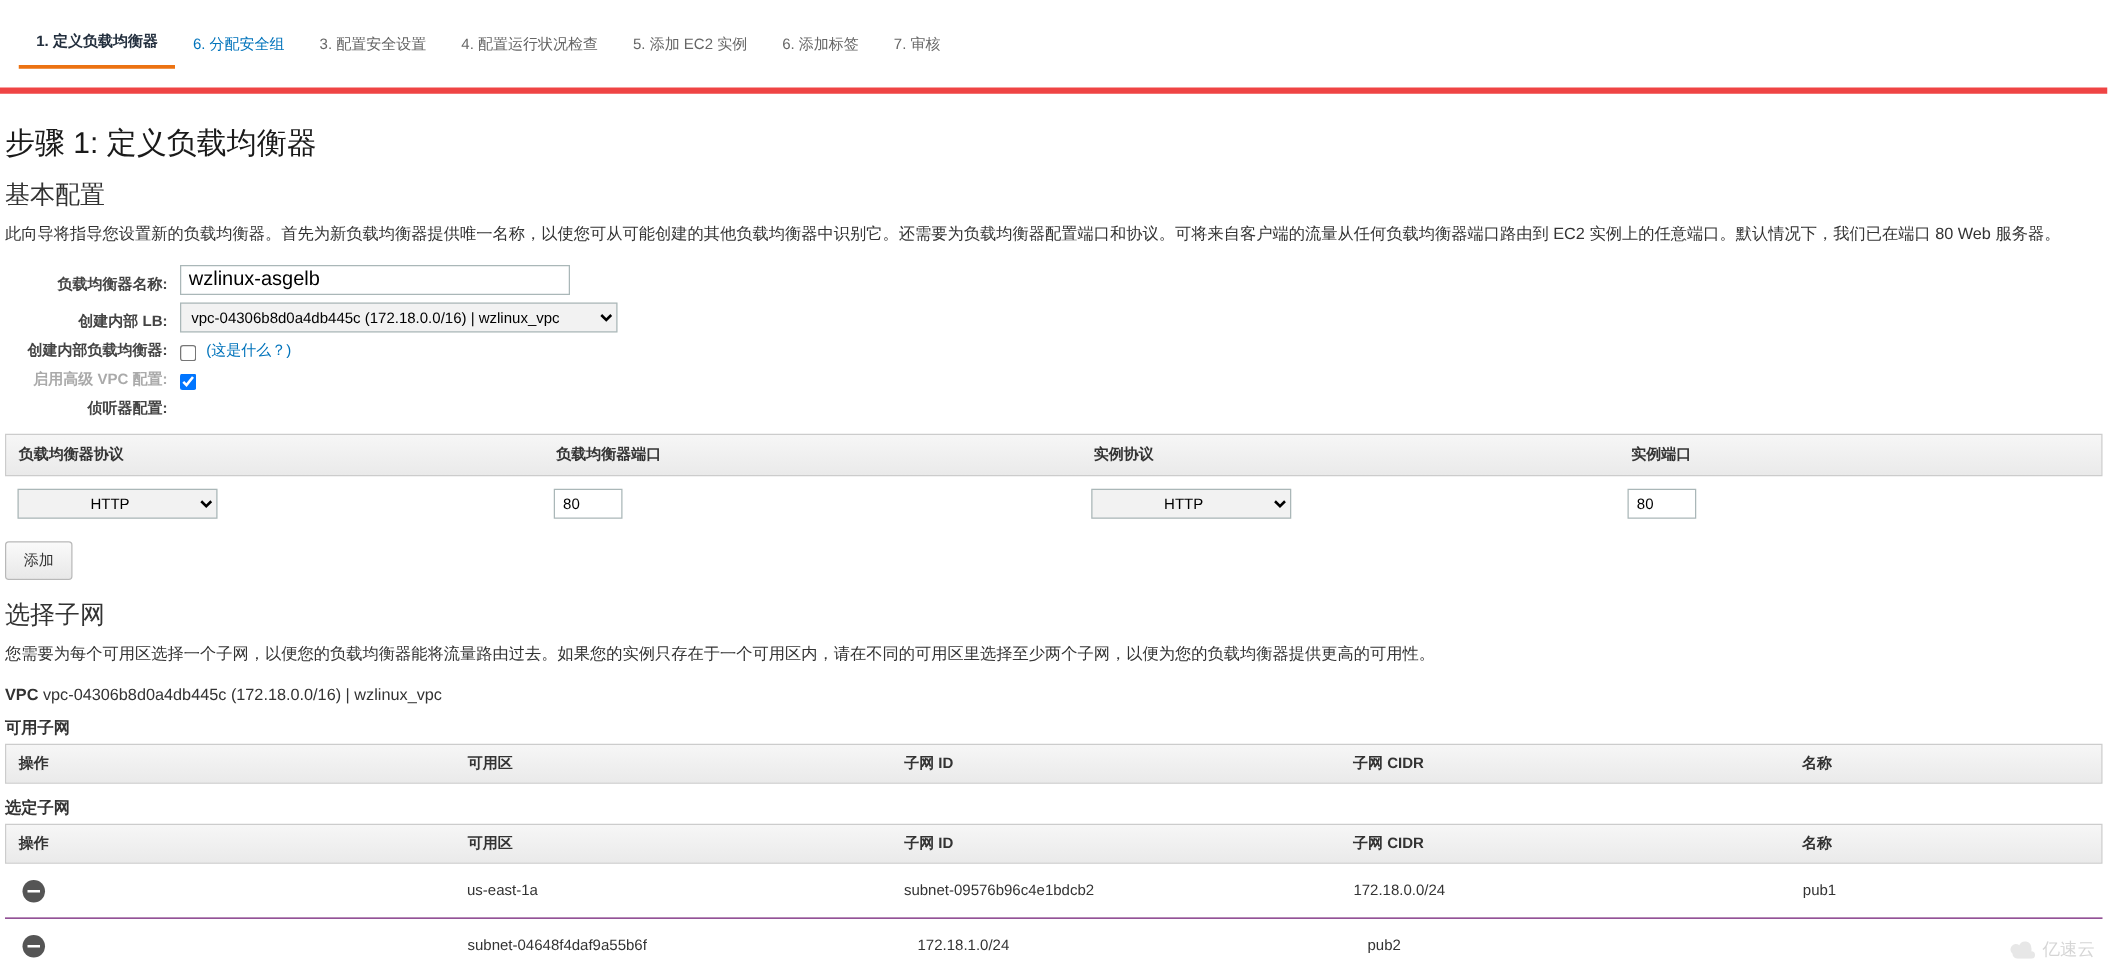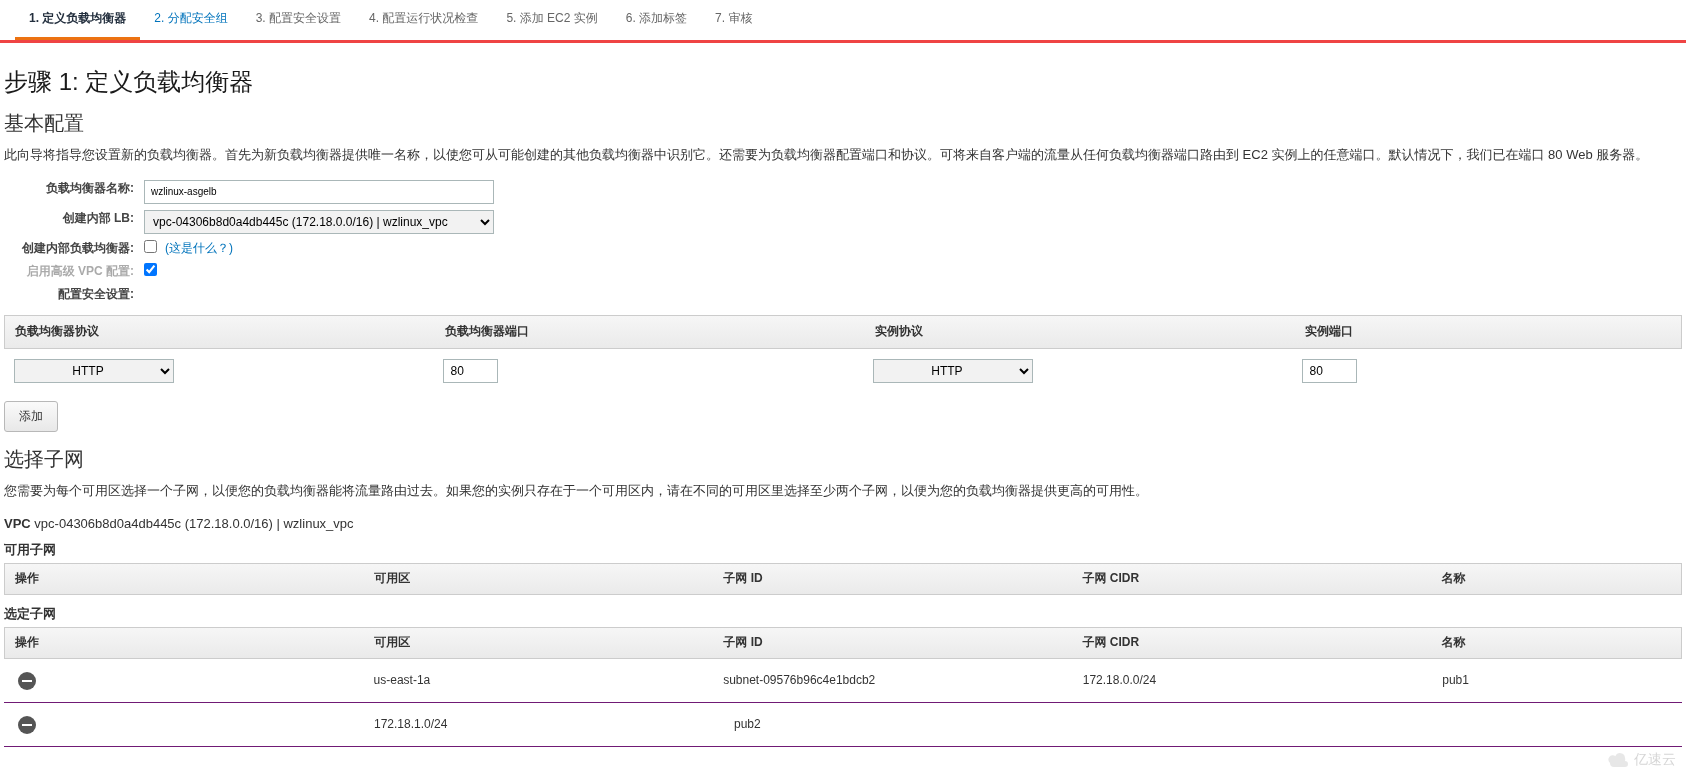--- a/index.html
+++ b/index.html
@@ -1,28 +1,28 @@
 <!DOCTYPE html>
 <html><head>
 <meta charset="utf-8">
 <style>
 * { box-sizing: border-box; margin: 0; padding: 0; }
 body { font-family: Arial, "Microsoft YaHei", sans-serif; font-size: 13px; color: #333; background: #fff; }
-.wizard-tabs { display: flex; border-bottom: 3px solid #ef4444; padding: 0 15px; }
+.wizard-tabs { display: flex; border-bottom: 5px solid #ef4444; padding: 15px 15px; align-items: center; }
 .wizard-tab { padding: 10px 14px; color: #666; cursor: pointer; font-size: 12px; }
 .wizard-tab.active { color: #232f3e; font-weight: bold; border-bottom: 3px solid #ec7211; }
 .wizard-tab.link { color: #0073bb; }
 .content { padding: 15px 4px; }
 .step-title { font-size: 24px; font-weight: normal; color: #1a1a1a; margin: 8px 0 12px; }
 .section-title { font-size: 20px; font-weight: normal; margin: 6px 0 8px; }
 .section-desc { font-size: 13px; color: #333; line-height: 1.6; margin-bottom: 14px; }
-.form-row { display: flex; align-items: flex-start; margin-bottom: 6px; }
+.form-row { display: flex; align-items: flex-end; margin-bottom: 6px; }
 .form-label { width: 140px; text-align: right; font-weight: bold; color: #444; padding-right: 10px; font-size: 12px; }
 .form-label.disabled { color: #aaa; }
-.text-input { width: 350px; height: 24px; padding: 2px 6px; border: 1px solid #aab7b8; font-size: 10px; }
+.text-input { width: 312px; height: 24px; padding: 2px 6px; border: 1px solid #aab7b8; font-size: 16px; }
 .select-input { width: 350px; height: 24px; padding: 1px 4px; border: 1px solid #aab7b8; font-size: 12px; background: #f2f2f2; }
 .checkbox { margin-right: 8px; }
 .link-text { color: #0073bb; font-size: 12px; cursor: pointer; }
 .listener-header { display: flex; background: linear-gradient(#f6f6f6,#eaeaea); border: 1px solid #ccc; height: 34px; align-items: center; margin-top: 12px; }
 .listener-header > div { padding: 8px 10px; font-weight: bold; font-size: 12px; }
 .col-lb-proto { width: 430px; }
 .col-lb-port { width: 430px; }
 .col-inst-proto { width: 430px; }
 .col-inst-port { width: 380px; }
 .listener-row { display: flex; padding: 10px 0 10px 10px; align-items: center; }
@@ -49,21 +49,21 @@
 .remove-btn { width: 18px; height: 18px; border-radius: 50%; background: #555; display: inline-flex; align-items: center; justify-content: center; cursor: pointer; margin-left: 4px; }
 .remove-btn .bar { width: 10px; height: 2px; background: #fff; display: block; }
 .watermark { position: fixed; right: 10px; bottom: 6px; opacity: 0.35; font-size: 14px; color: #888; display: flex; align-items: flex-start; gap: 4px; }
 .watermark svg { width: 24px; height: 16px; }
 </style>
 </head>
 <body>
 
 <div class="wizard-tabs">
   <div class="wizard-tab active">1. 定义负载均衡器</div>
-  <div class="wizard-tab link">2. 分配安全组</div>
+  <div class="wizard-tab link">6. 分配安全组</div>
   <div class="wizard-tab">3. 配置安全设置</div>
   <div class="wizard-tab">4. 配置运行状况检查</div>
   <div class="wizard-tab">5. 添加 EC2 实例</div>
   <div class="wizard-tab">6. 添加标签</div>
   <div class="wizard-tab">7. 审核</div>
 </div>
 
 <div class="content">
   <h1 class="step-title">步骤 1: 定义负载均衡器</h1>
   <h2 class="section-title">基本配置</h2>
@@ -82,21 +82,21 @@
   <div class="form-row">
     <div class="form-label">创建内部负载均衡器:</div>
     <input type="checkbox" class="checkbox" style="">
     <span class="link-text">(这是什么？)</span>
   </div>
   <div class="form-row">
     <div class="form-label disabled">启用高级 VPC 配置:</div>
     <input type="checkbox" class="checkbox" checked="" style="">
   </div>
   <div class="form-row">
-    <div class="form-label">配置安全设置:</div>
+    <div class="form-label">侦听器配置:</div>
   </div>
 
   <div class="listener-header">
     <div class="col-lb-proto">负载均衡器协议</div>
     <div class="col-lb-port">负载均衡器端口</div>
     <div class="col-inst-proto">实例协议</div>
     <div class="col-inst-port">实例端口</div>
   </div>
   <div class="listener-row">
     <div class="col-lb-proto"><select class="small-select"><option>HTTP</option></select></div>
@@ -133,20 +133,21 @@
         </span></div>
     <div class="col-az">us-east-1a</div>
     <div class="col-sid">subnet-09576b96c4e1bdcb2</div>
     <div class="col-cidr">172.18.0.0/24</div>
     <div class="col-sname">pub1</div>
   </div>
   <div class="subnet-row">
     <div class="col-action"><span class="remove-btn">
           <span class="bar"></span>
         </span></div>
+    <div class="col-sid">subnet-04648f4daf9a55b6f</div>
     <div class="col-cidr">172.18.1.0/24</div>
     <div class="col-sname">pub2</div>
   </div>
 </div>
 
 <div class="watermark">
   <svg viewBox="0 0 24 16">
       <path fill="#bbb" d="M19 7a5 5 0 00-9.6-1.8A4 4 0 004 12a4 4 0 004 4h11a3 3 0 000-6 5 5 0 000-3z"></path>
     </svg>
   <span>亿速云</span>

